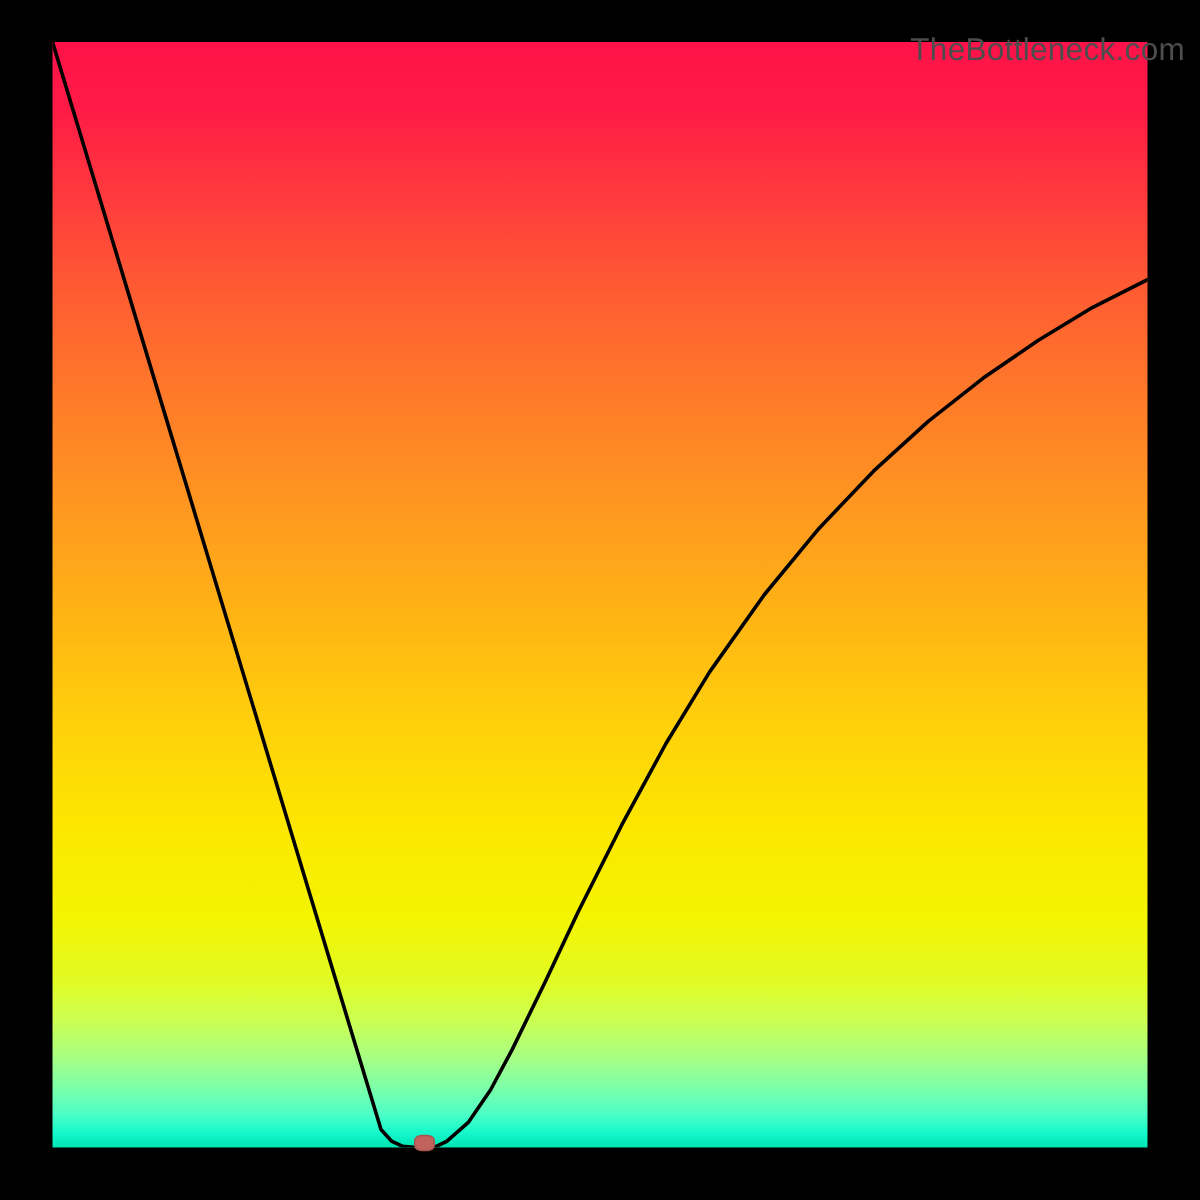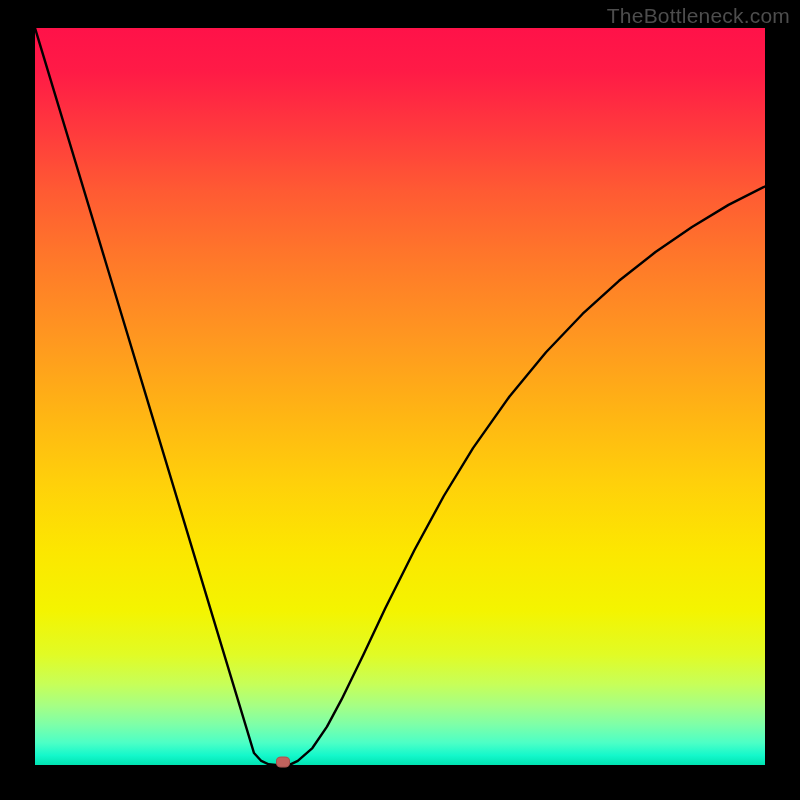--- a/index.html
+++ b/index.html
@@ -12,21 +12,21 @@
     overflow: hidden;
   }
   .stage {
     position: relative;
     width: 800px;
     height: 800px;
     background: #000;
   }
   .watermark {
     position: absolute;
-    top: 4px;
+    top: 22px;
     right: 10px;
     color: #4d4d4d;
     font-size: 21px;
     font-weight: 400;
     letter-spacing: 0.2px;
     z-index: 50;
   }
   .plot-frame {
     position: absolute;
     left: 35px;

